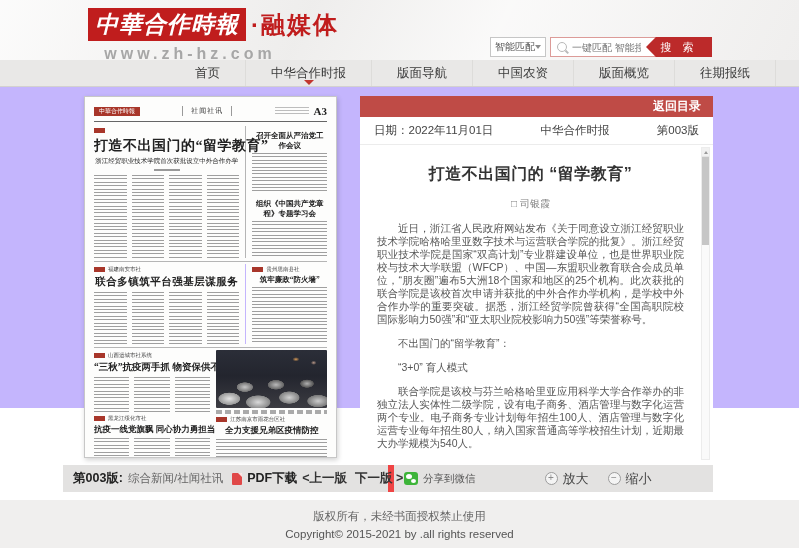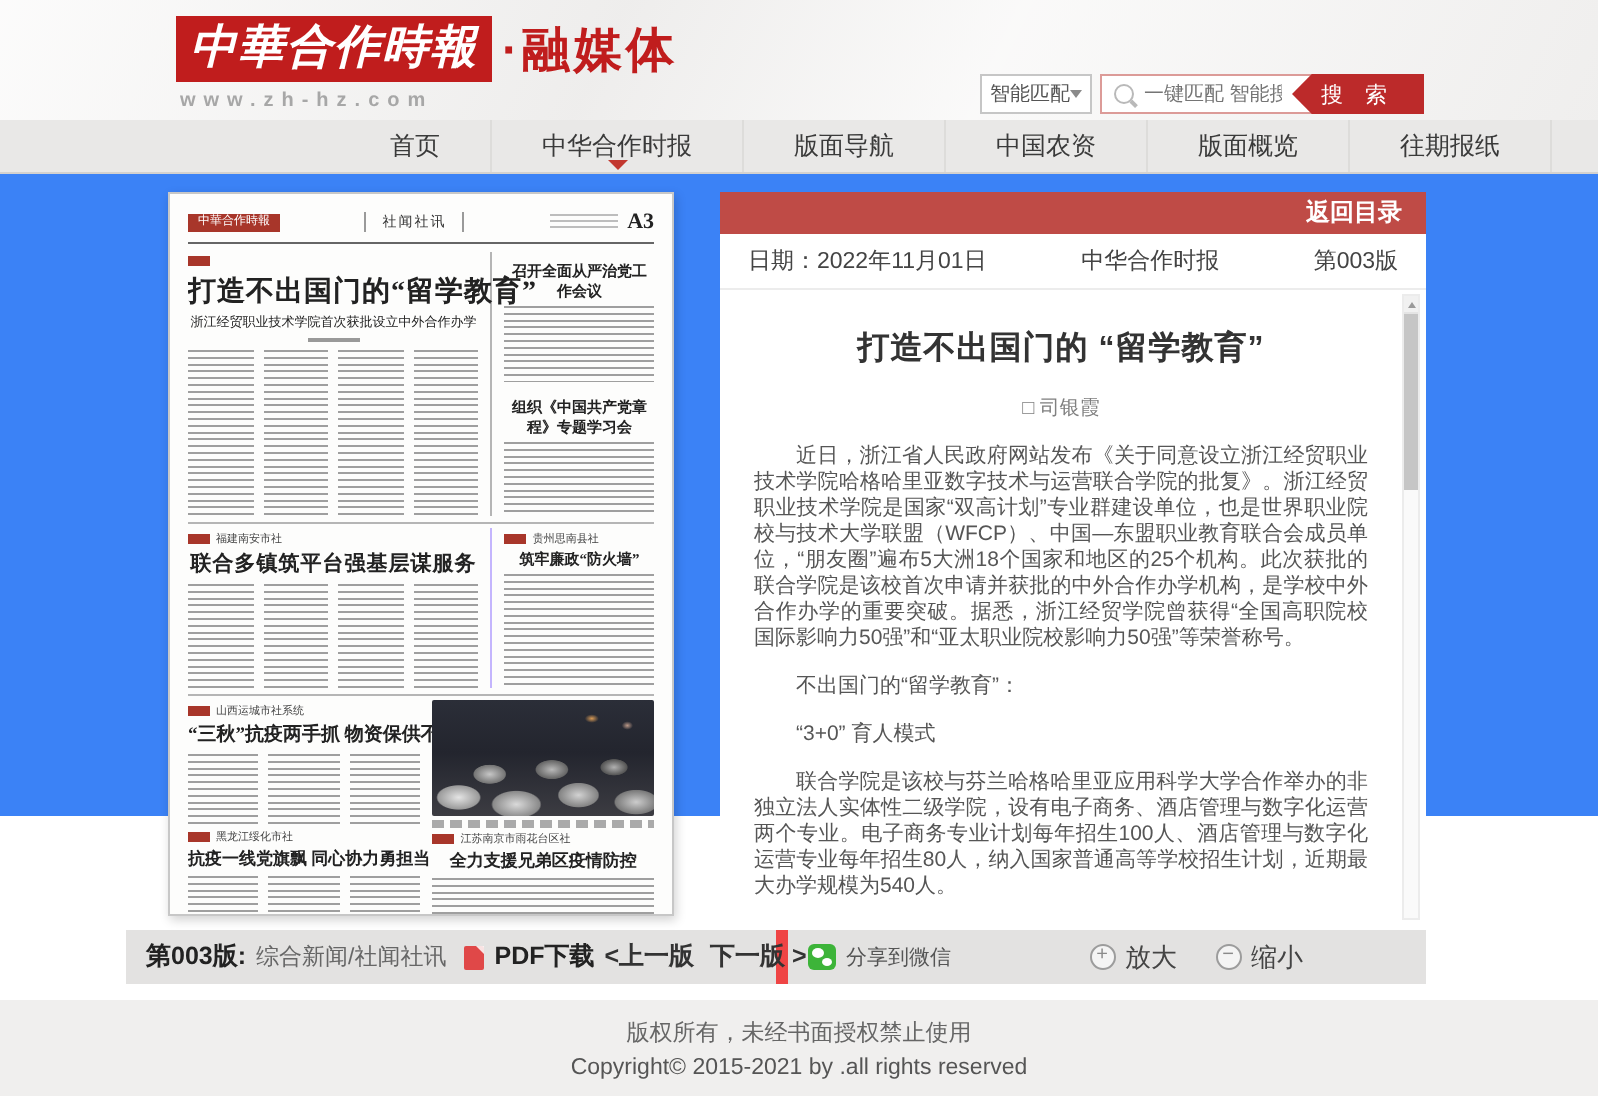--- a/index.html
+++ b/index.html
@@ -1,28 +1,28 @@
 <!DOCTYPE html>
 <html><head>
 <meta charset="utf-8">
 <style>
   html,body{margin:0;padding:0;}
   body{width:799px;height:548px;overflow:hidden;background:#fff;
        font-family:"Liberation Sans","DejaVu Sans",sans-serif;color:#333;}
-  #app{position:relative;width:799px;height:408px;background:#3b82f6;}
+  #app{position:relative;width:799px;height:408px;background:#c4b5fd;}
 
   
   .header{position:absolute;top:0;left:0;right:0;height:60px;
     background:linear-gradient(115deg,rgba(255,255,255,.7) 0%,rgba(0,0,0,.025) 38%,rgba(255,255,255,.55) 62%,rgba(0,0,0,.02) 100%),#f4f3f2;}
   .logo-row{position:absolute;left:88px;top:8px;display:flex;align-items:center;cursor:pointer;}
   .logo-box{background:#c01d1d;color:#fff;font-family:"DejaVu Serif","Liberation Serif",serif;
     font-style:italic;font-weight:bold;font-size:23px;line-height:23px;padding:4px 7px 6px;letter-spacing:1px;}
   .logo-suffix{color:#c01d1d;font-weight:bold;font-size:24px;margin-left:5px;letter-spacing:2px;}
-  .site-url{position:absolute;left:90px;top:45px;width:200px;
-    font-size:10px;font-weight:bold;color:#a7a7a7;letter-spacing:4px;}
+  .site-url{position:absolute;left:90px;top:45px;width:200px;text-align:center;
+    font-size:16px;font-weight:bold;color:#a7a7a7;letter-spacing:4px;}
 
   .search-wrap{position:absolute;top:37px;right:87px;display:flex;align-items:stretch;height:20px;}
   .search-select{display:flex;align-items:center;width:56px;border:1px solid #c6c6c6;background:#fff;
     font-size:10px;color:#555;padding:0 4px;box-sizing:border-box;cursor:pointer;}
   .chev{width:0;height:0;border-left:3.5px solid transparent;border-right:3.5px solid transparent;
     border-top:4px solid #8a8a8a;margin-left:auto;}
   .search-box{position:relative;display:flex;align-items:center;width:162px;margin-left:4px;
     border:1px solid #dc9b98;background:#fff;padding:0 70px 0 6px;box-sizing:border-box;}
   .mag{width:8px;height:8px;border:1.5px solid #b9b9b9;border-radius:50%;position:relative;flex:none;margin-right:5px;}
   .mag::after{content:"";position:absolute;width:4px;height:1.5px;background:#b9b9b9;

